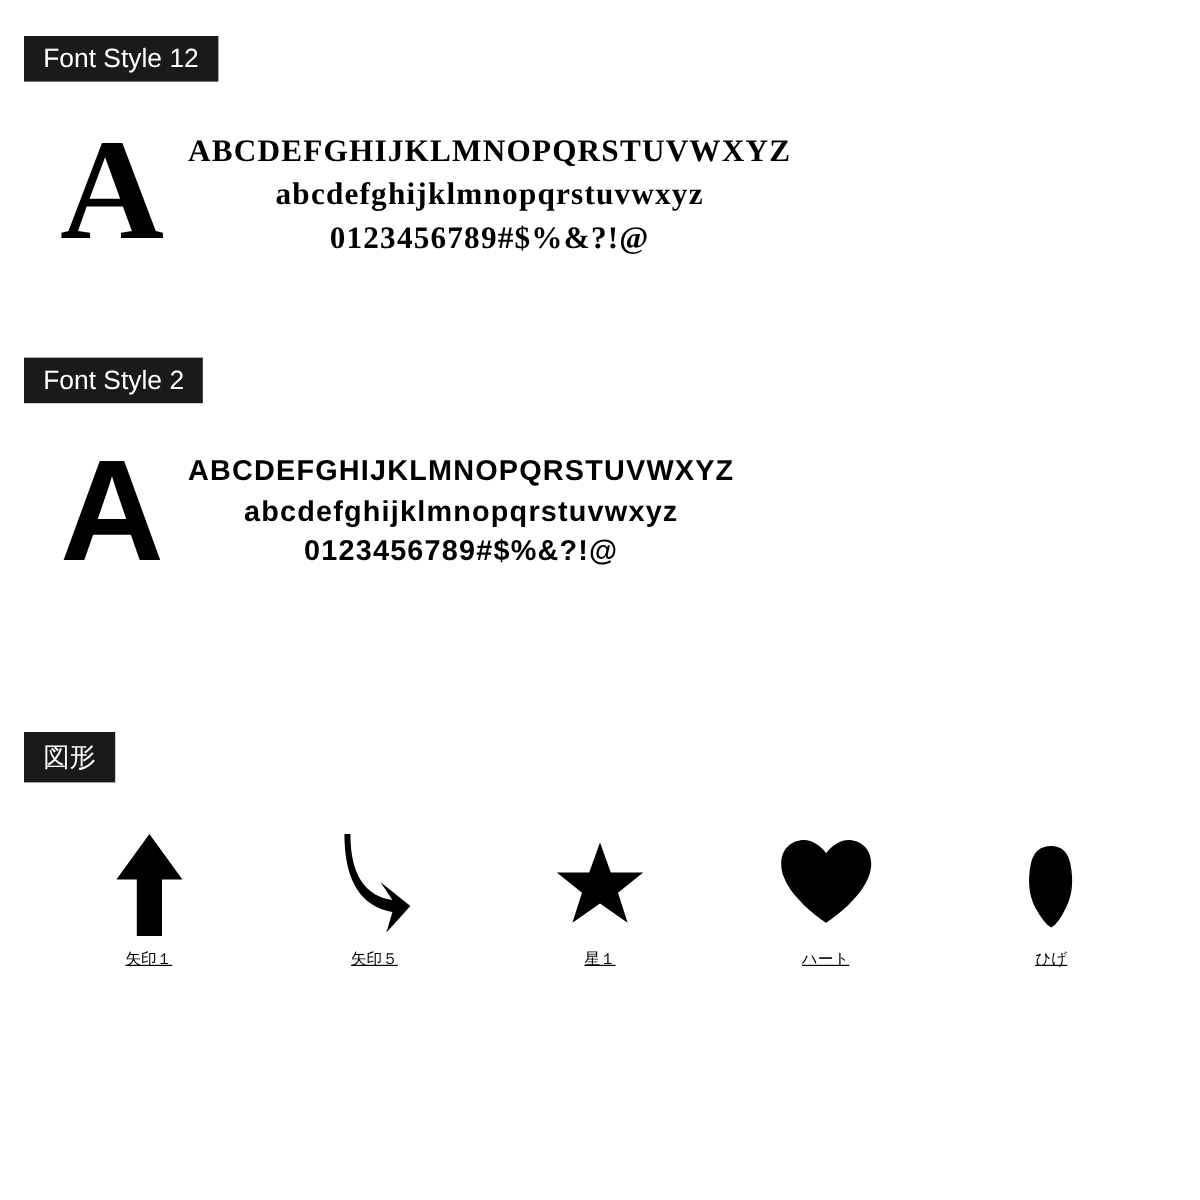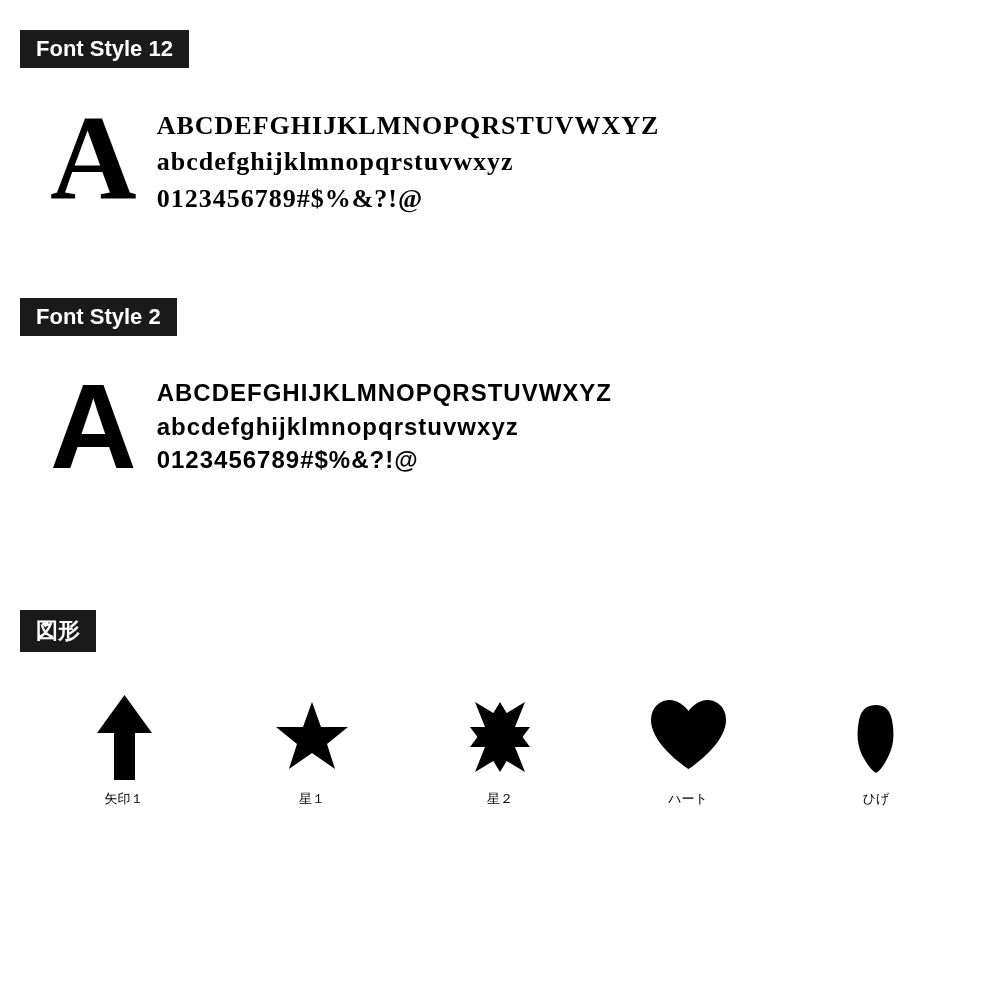--- a/index.html
+++ b/index.html
@@ -17,21 +17,21 @@
       padding: 30px 20px;
     }
 
     
     .section-header {
       display: inline-block;
       background: #1a1a1a;
       color: #ffffff;
       padding: 6px 16px;
       font-size: 22px;
-      font-weight: bold;
+      font-weight: normal;
       font-family: sans-serif;
       margin-bottom: 20px;
     }
 
     
     .font-section {
       margin-bottom: 40px;
     }
 
     .font-demo {
@@ -62,20 +62,21 @@
       display: flex;
       flex-direction: column;
       justify-content: center;
       padding-top: 10px;
     }
 
     .alphabet-line {
       font-size: 26px;
       line-height: 1.4;
       letter-spacing: 1px;
+      text-align: center;
     }
 
     .serif-font .alphabet-line {
       font-family: 'Times New Roman', Times, serif;
       font-weight: 700;
     }
 
     .sans-font .alphabet-line {
       font-family: 'Arial Black', Arial, sans-serif;
       font-weight: 900;
@@ -93,20 +94,21 @@
       padding: 20px 10px 0 10px;
       gap: 0;
     }
 
     .shape-item {
       display: flex;
       flex-direction: column;
       align-items: center;
       flex: 1;
       gap: 8px;
+      text-decoration: underline;
     }
 
     .shape-icon {
       display: flex;
       align-items: center;
       justify-content: center;
       height: 90px;
     }
 
     .shape-label {
@@ -168,39 +170,38 @@
           <svg class="shape-svg" width="55" height="85" viewBox="0 0 55 85">
             <polygon points="27.5,0 55,38 38,38 38,85 17,85 17,38 0,38"></polygon>
           </svg>
         </div>
         <div class="shape-label">矢印１</div>
       </div>
 
 
 
 
+      <div class="shape-item">
+        <div class="shape-icon">
+          <svg class="shape-svg" width="60" height="85" viewBox="0 0 60 85">
+            <path d="M10,0 Q10,50 45,55 L35,40 L60,60 L40,82 L45,65 Q5,58 5,0 Z"></path>
+          </svg>
+        </div>
+        <div class="shape-label">矢印５</div>
+      </div>
 
       <div class="shape-item">
         <div class="shape-icon">
           <svg class="shape-svg" width="80" height="80" viewBox="0 0 80 80">
             <polygon points="40,5 49,30 76,30 55,47 63,72 40,56 17,72 25,47 4,30 31,30"></polygon>
           </svg>
         </div>
         <div class="shape-label">星１</div>
       </div>
 
-      <div class="shape-item">
-        <div class="shape-icon">
-          <svg class="shape-svg" width="80" height="80" viewBox="0 0 80 80">
-            <polygon points="40,5 55,30 70,30 55,50 65,75 40,60 15,75 25,50 10,30 25,30"></polygon>
-            <polygon points="40,75 25,50 10,50 25,30 15,5 40,20 65,5 55,30 70,50 55,50"></polygon>
-          </svg>
-        </div>
-        <div class="shape-label">星２</div>
-      </div>
 
       <div class="shape-item">
         <div class="shape-icon">
           <svg class="shape-svg" width="85" height="80" viewBox="0 0 85 80">
             <path d="M42.5,72 C42.5,72 5,48 5,23 C5,10 14,3 24,3 C31,3 38,8 42.5,14 C47,8 54,3 61,3 C71,3 80,10 80,23 C80,48 42.5,72 42.5,72 Z"></path>
           </svg>
         </div>
         <div class="shape-label">ハート</div>
       </div>
 

